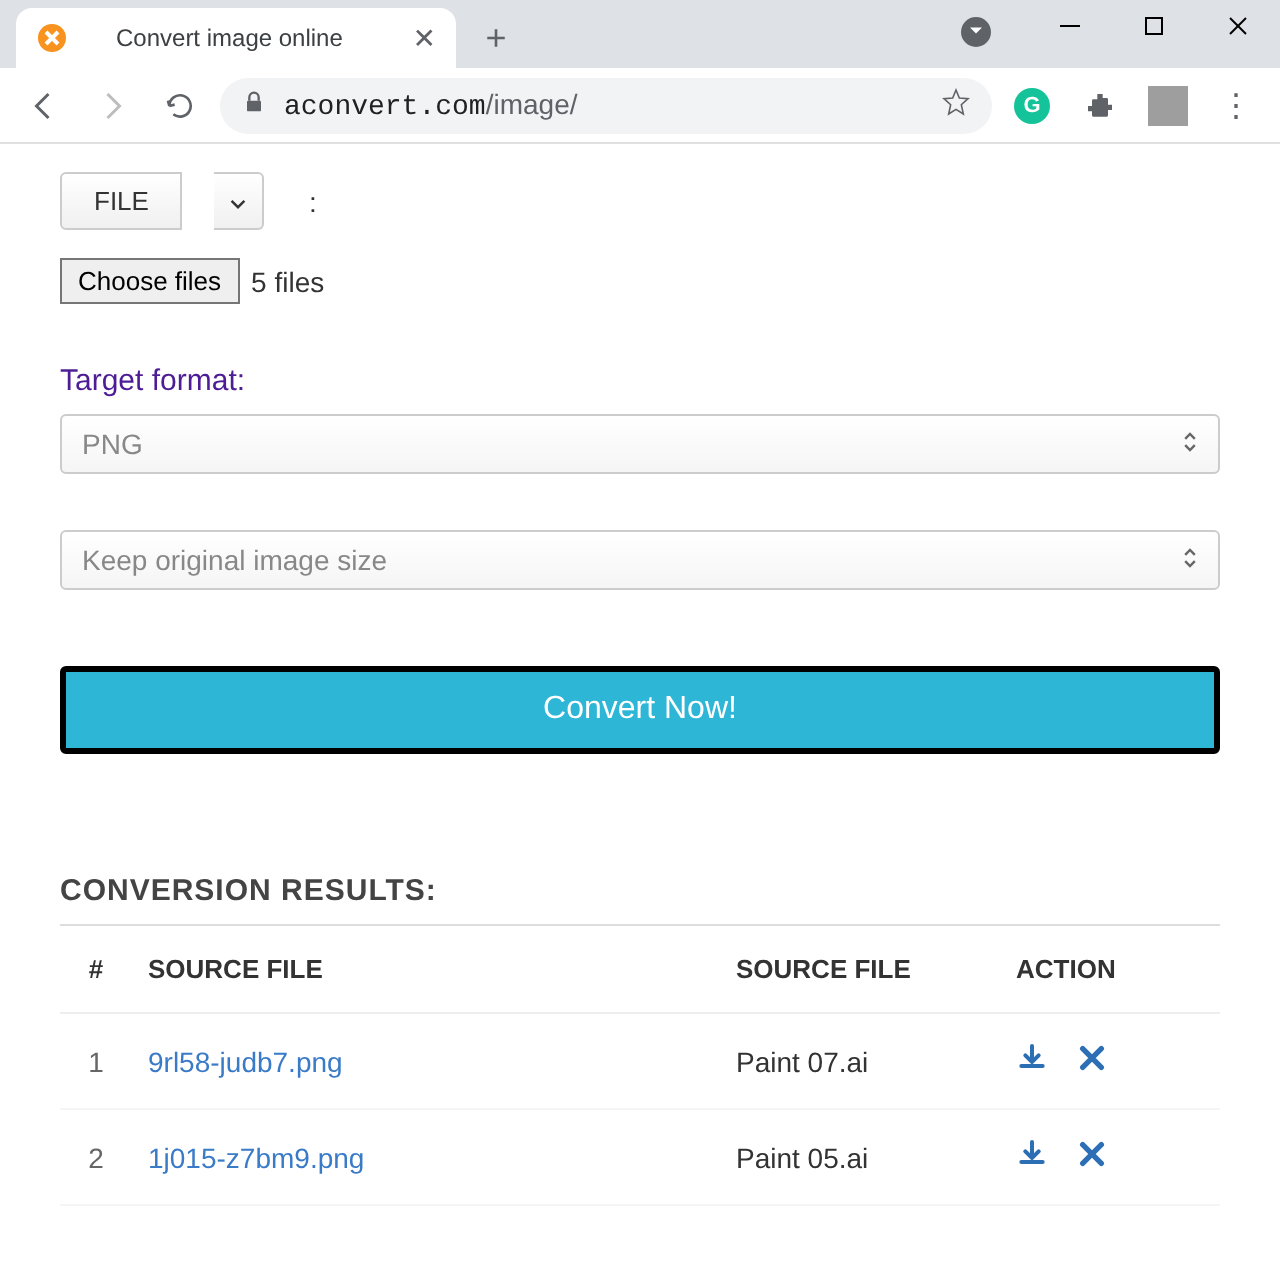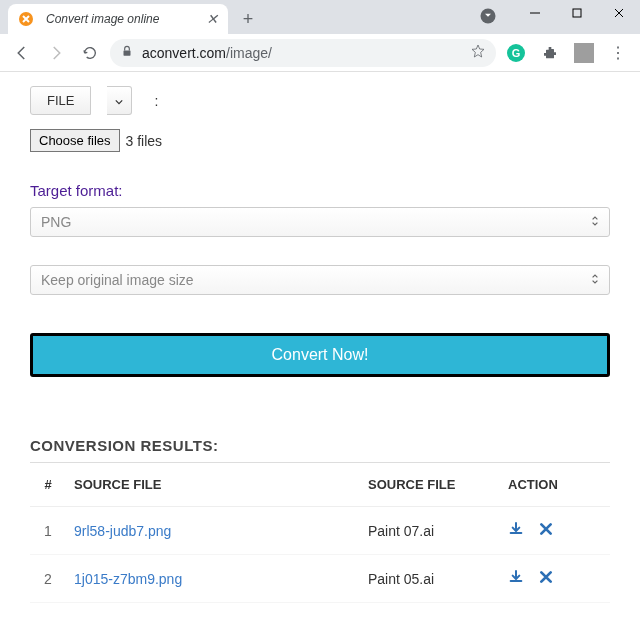--- a/index.html
+++ b/index.html
@@ -20,25 +20,24 @@
   position: relative;
 }
 .tab {
   background: #fff;
   border-radius: 8px 8px 0 0;
   height: 30px;
   margin-left: 8px;
   padding: 0 10px;
   display: flex;
   align-items: center;
-  gap: 12px;
+  gap: 24px;
   min-width: 220px;
   font-size: 12px;
   color: #3c4043;
-  font-style: italic;
 }
 .tab .favicon {
   width: 16px; height: 16px;
   display: inline-flex; align-items: center; justify-content: center;
 }
 .tab .favicon svg { width: 16px; height: 16px; }
 .tab-close { margin-left: auto; color: #5f6368; font-size: 14px; }
 .newtab {
   width: 28px; height: 28px;
   display: flex; align-items: center; justify-content: center;
@@ -82,21 +81,21 @@
   background: #f1f3f4;
   border-radius: 14px;
   display: flex;
   align-items: center;
   padding: 0 10px;
   gap: 8px;
   font-size: 14px;
   color: #202124;
 }
 .omnibox .lock { color: #5f6368; }
-.omnibox .domain { color: #202124; }
+.omnibox .domain { color: #202124; font-family: Liberation Mono, monospace; }
 .omnibox .path { color: #5f6368; }
 .omnibox .star { margin-left: auto; color: #5f6368; }
 .ext-btn {
   width: 28px; height: 28px;
   display: flex; align-items: center; justify-content: center;
 }
 .grammarly {
   width: 18px; height: 18px; border-radius: 50%;
   background: #15c39a; color: #fff;
   display: flex; align-items: center; justify-content: center;
@@ -316,21 +315,21 @@
     <button class="file-dd">
       <svg viewBox="0 0 10 6" width="8" height="6">
             <path d="M1 1 L5 5 L9 1" fill="none" stroke="#333" stroke-width="1.5"></path>
           </svg>
     </button>
     <span class="file-colon">:</span>
   </div>
 
   <div class="choose-row">
     <button class="choose-btn">Choose files</button>
-    <span class="choose-txt">3 files</span>
+    <span class="choose-txt">5 files</span>
   </div>
 
   <div class="field-label">Target format:</div>
   <div class="select">
     <span>PNG</span>
     <span class="caret">
       <svg viewBox="0 0 10 14" width="8" height="12">
             <path d="M2 5 L5 2 L8 5 M2 9 L5 12 L8 9" fill="none" stroke="#666" stroke-width="1.5"></path>
           </svg>
     </span>

